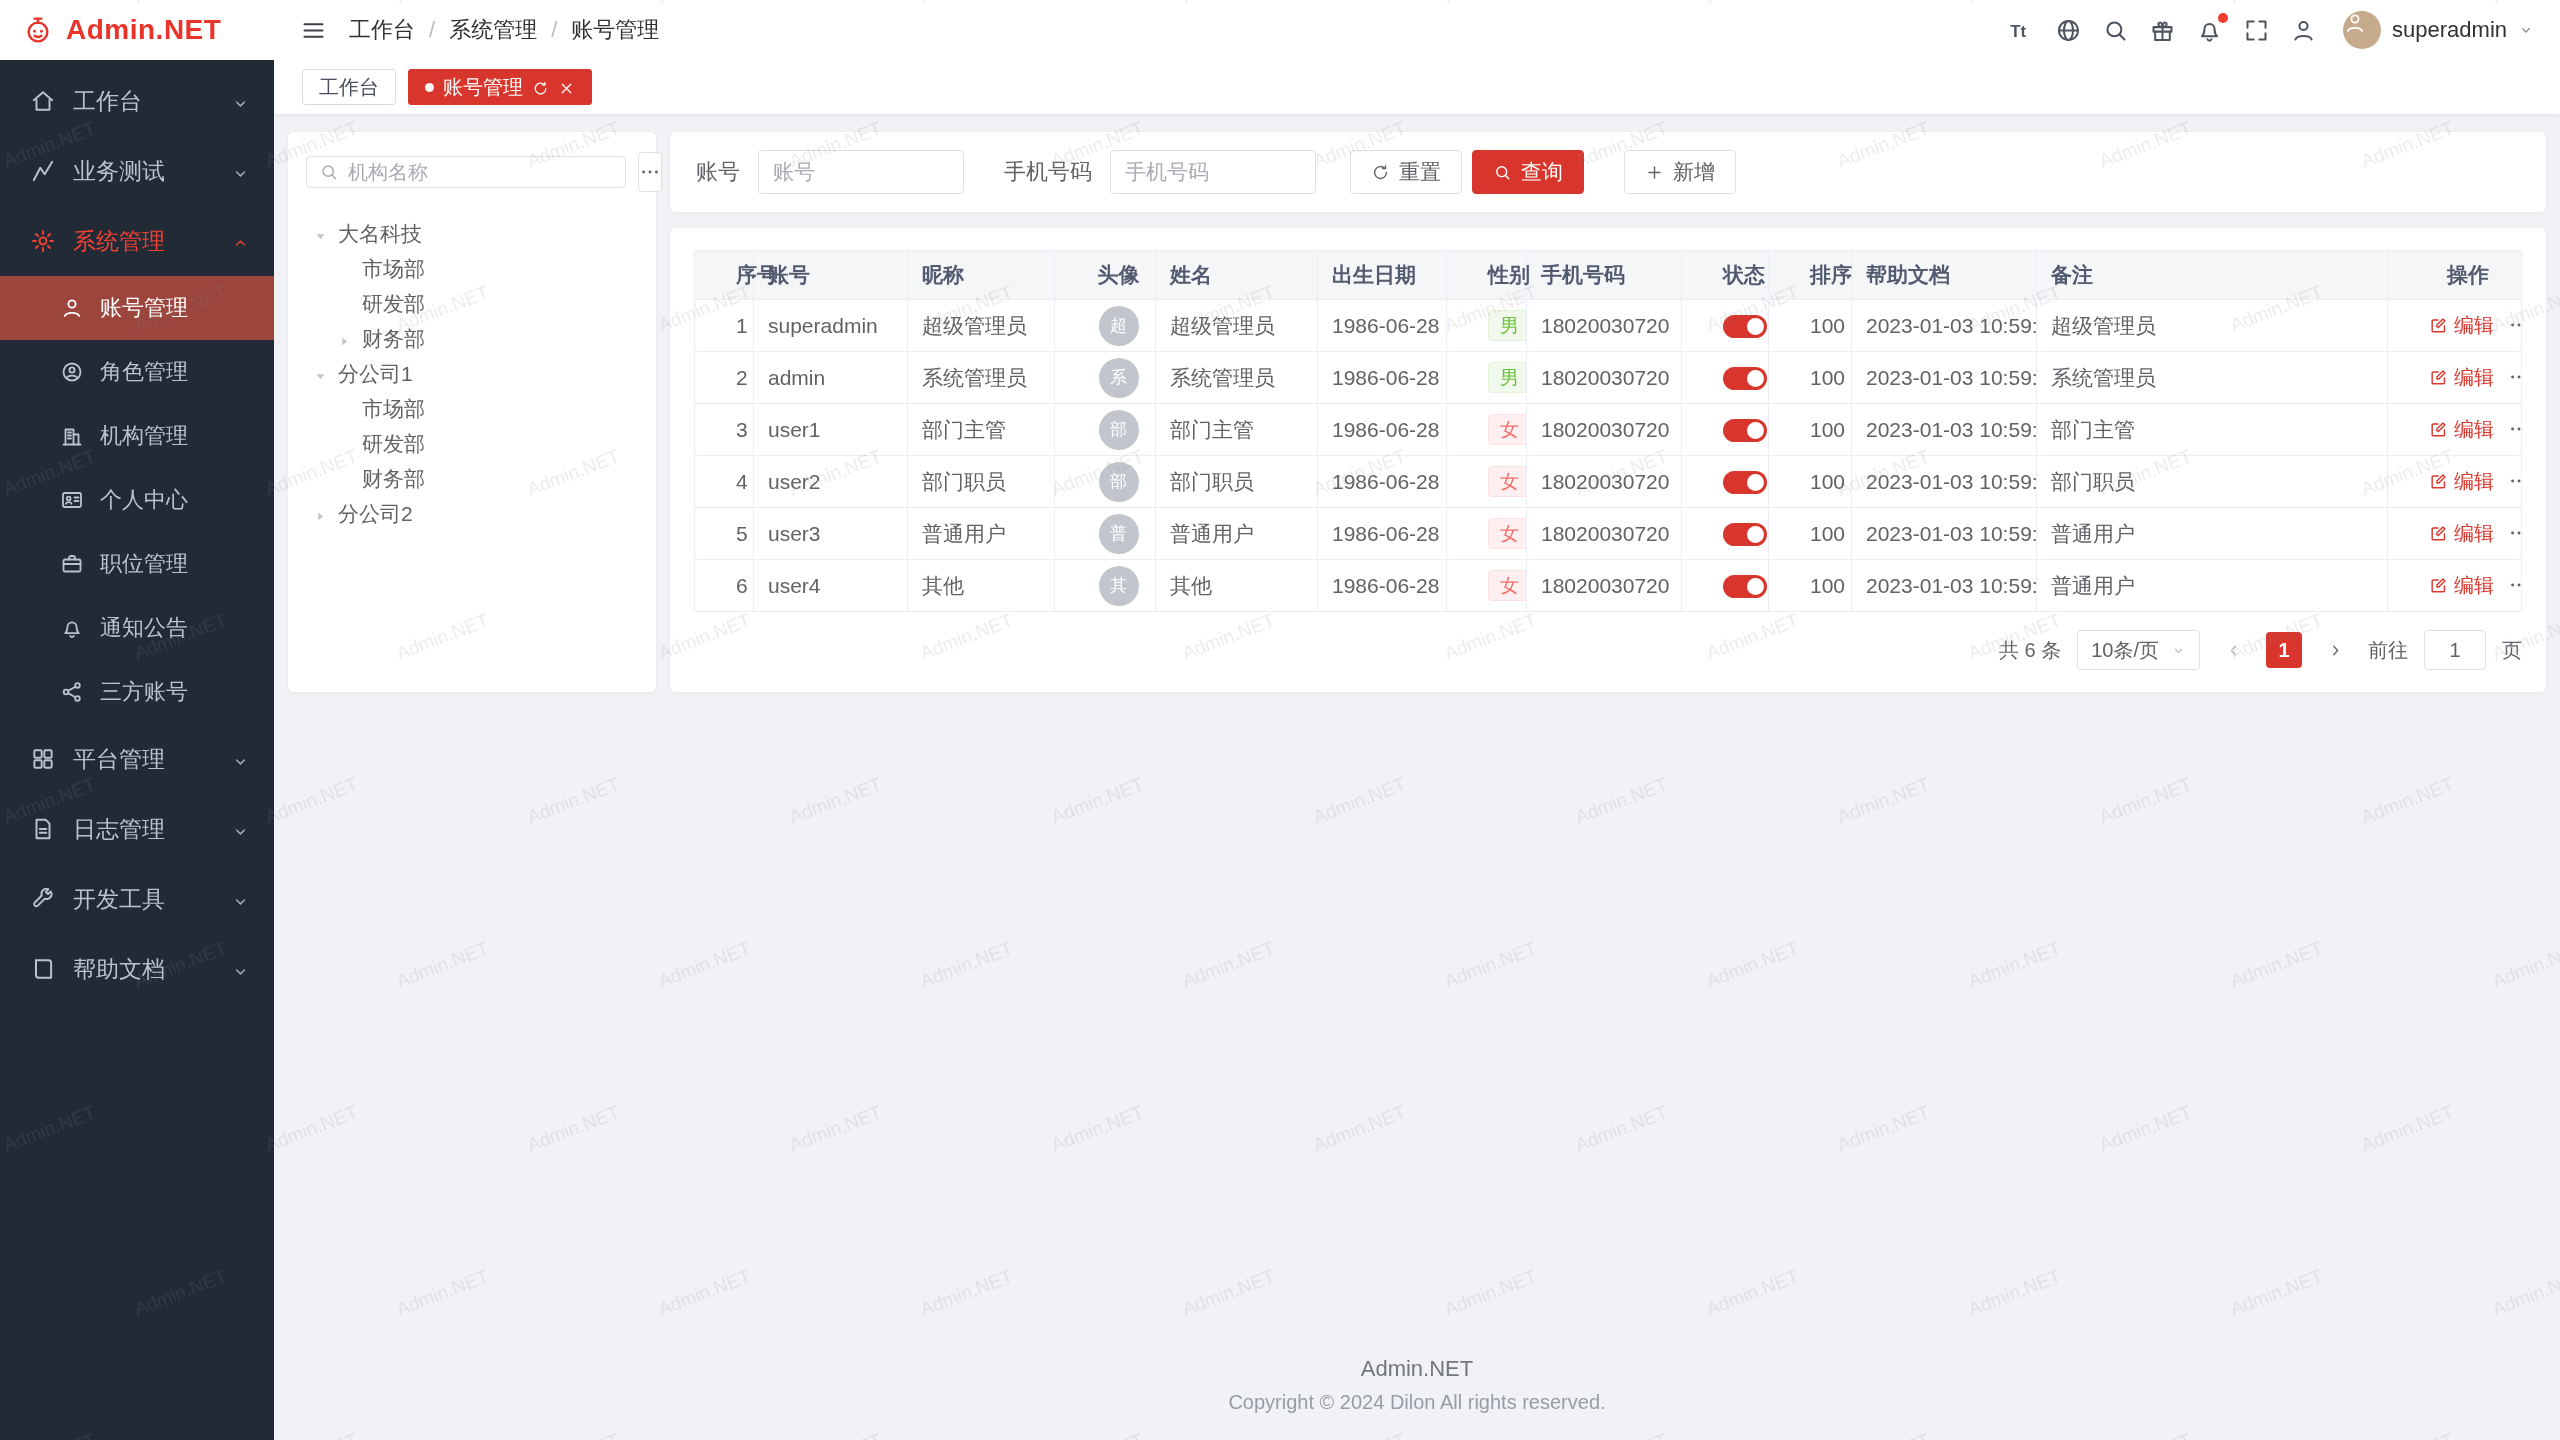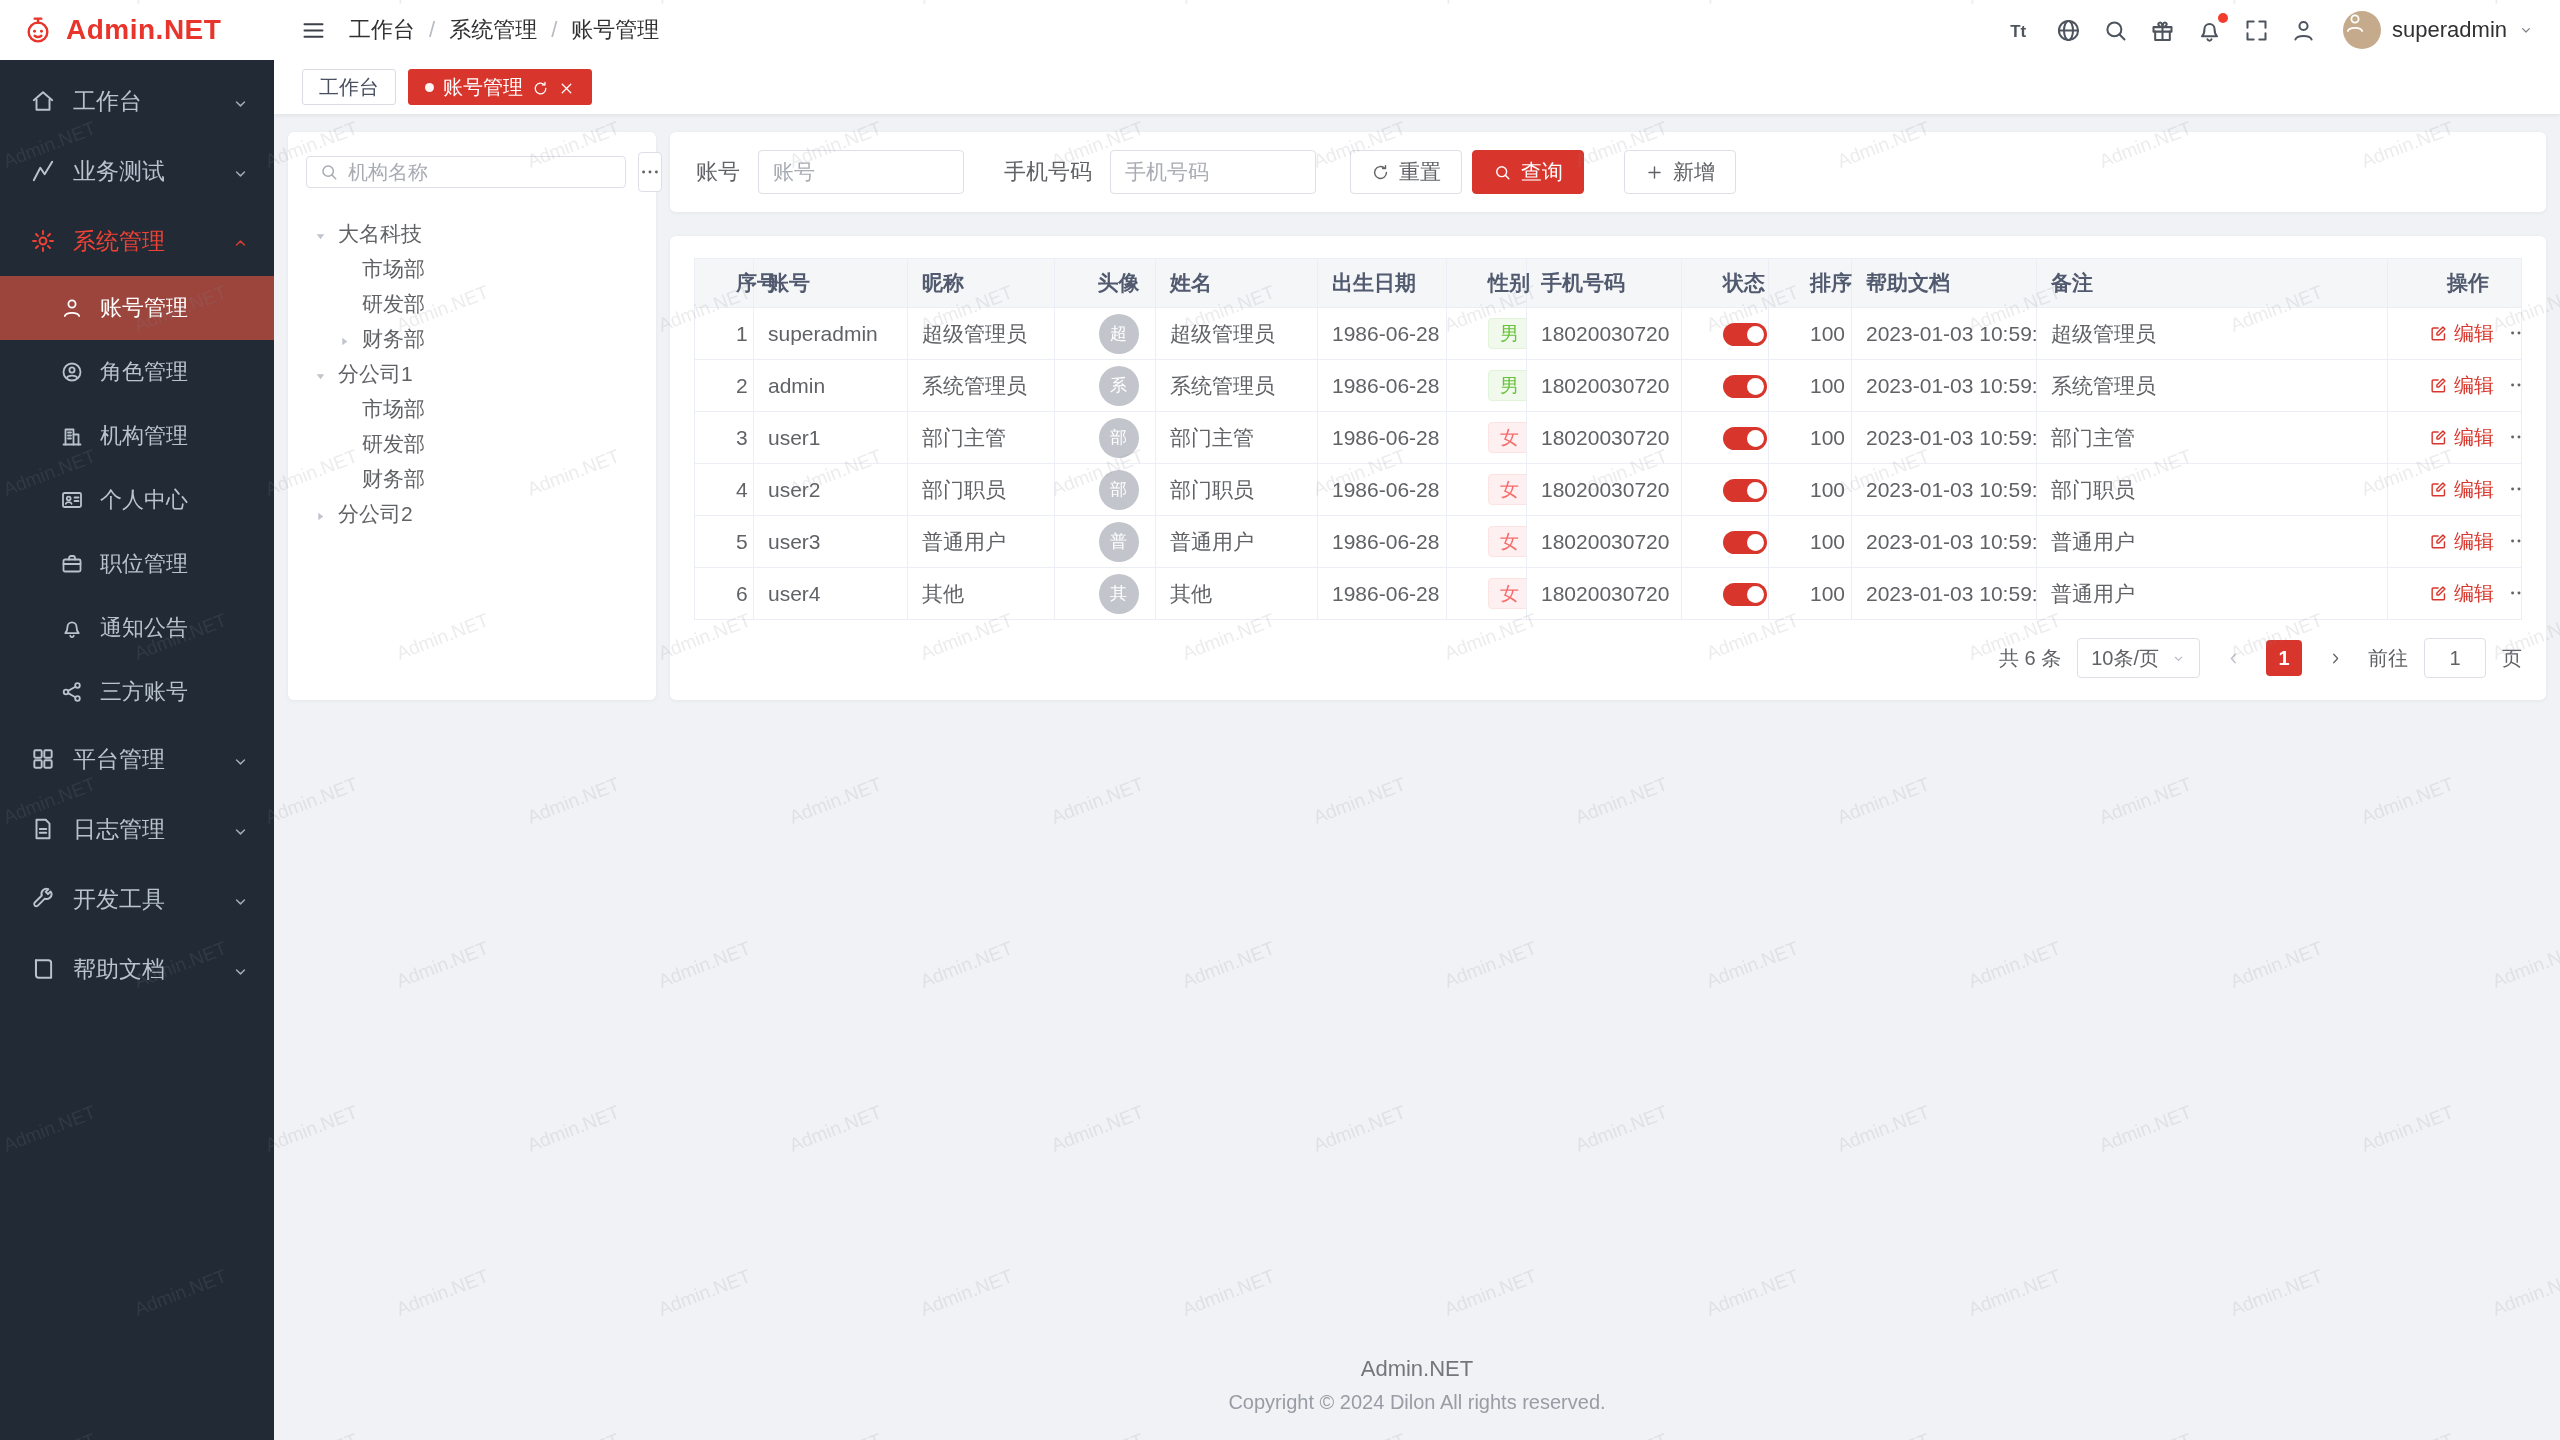--- a/index.html
+++ b/index.html
@@ -71,21 +71,21 @@
   .more-btn [data-icon]{width:22px;height:22px;}
   .tree{margin-top:24px;}
   .tnode{display:flex;align-items:center;height:35px;font-size:21px;color:var(--text2);cursor:pointer;}
   .tnode.lvl0{padding-left:8px;}
   .tnode.lvl1{padding-left:32px;}
   .caret{width:24px;height:20px;color:#c0c4cc;}
   .caret svg{width:13px;height:13px;}
   .caret.open svg{transform:rotate(90deg);}
   .caret.empty{visibility:hidden;}
 
-  .right-col{flex:1;display:flex;flex-direction:column;gap:24px;min-width:0;justify-content:flex-end;}
+  .right-col{flex:1;display:flex;flex-direction:column;gap:16px;min-width:0;justify-content:flex-end;}
   .query-card{height:80px;display:flex;align-items:center;padding:0 26px;}
   .q-label{font-size:22px;color:var(--text2);margin-right:18px;}
   .q-label.second{margin-left:40px;}
   .q-input{width:206px;height:44px;border:1px solid var(--border);border-radius:4px;padding:0 14px;font-size:21px;color:var(--text);background:#fff;}
   .btn{height:44px;border-radius:4px;display:inline-flex;align-items:center;gap:9px;padding:0 20px;font-size:21px;border:1px solid var(--border);background:#fff;color:var(--text2);}
   .btn [data-icon]{width:19px;height:19px;}
   .btn.reset{margin-left:34px;}
   .btn.primary{background:var(--red);border-color:var(--red);color:#fff;margin-left:10px;}
   .btn.add{margin-left:40px;}
 

